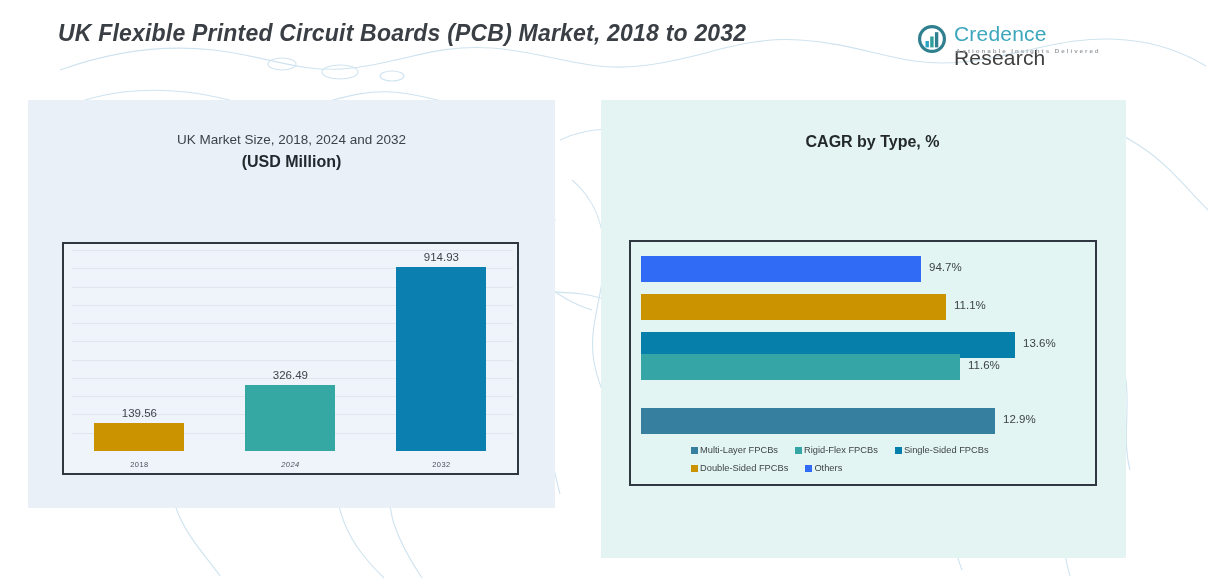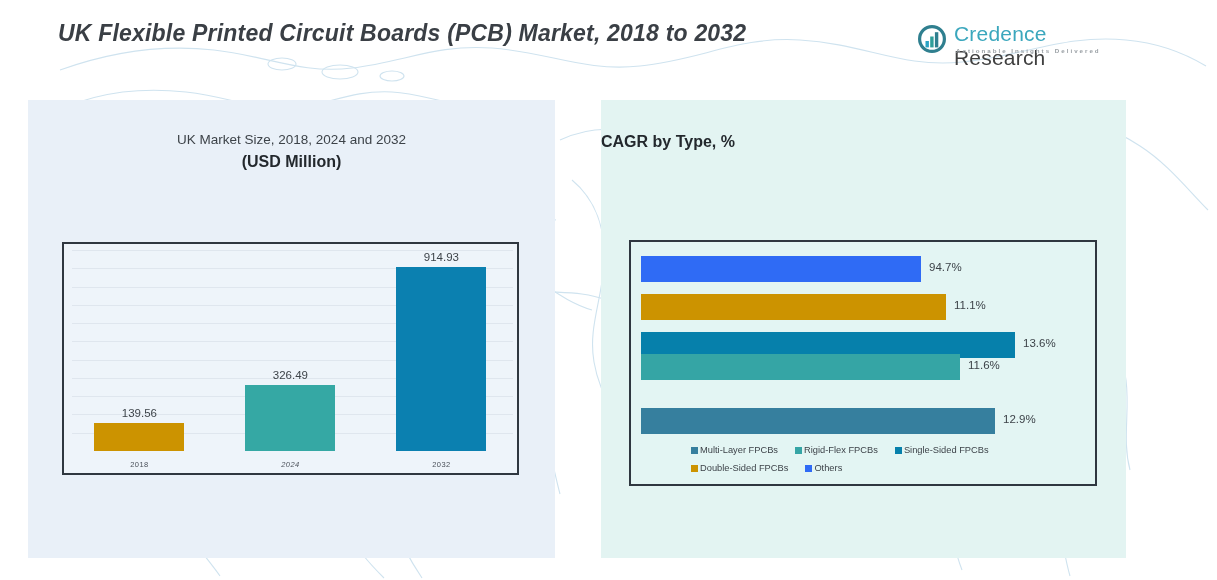--- a/index.html
+++ b/index.html
@@ -23,21 +23,21 @@
   #logo-mark{position:absolute;left:0;top:3px;width:32px;height:32px;}
   #logo-text{position:absolute;left:38px;top:2px;}
   .logo-credence{font-size:21px;color:#3ba7bd;letter-spacing:.2px;}
   .logo-research{font-size:21px;color:#404040;letter-spacing:.2px;}
   #logo-tag{
     position:absolute;left:40px;top:27px;
     font-size:6.2px;color:#9aa0a5;letter-spacing:2.0px;font-weight:bold;
   }
 
   
-  #panel-left{left:28px;top:100px;width:527px;height:458px;background:#e9f0f8;}
+  #panel-left{left:28px;top:100px;width:527px;height:408px;background:#e9f0f8;}
   #panel-right{left:601px;top:100px;width:525px;height:458px;background:#e3f4f2;}
 
   
   #left-subtitle{
     position:absolute;left:0;top:32px;width:527px;text-align:center;
     font-size:13.5px;color:#3d4349;
   }
   #left-title{
     position:absolute;left:0;top:53px;width:527px;text-align:center;
     font-size:16px;font-weight:bold;color:#23282d;
@@ -55,21 +55,21 @@
     position:absolute;left:50%;transform:translateX(-50%);
     font-size:11.5px;color:#3d4349;white-space:nowrap;
   }
   .vbar-cat{
     position:absolute;bottom:6px;left:50%;transform:translateX(-50%);
     font-size:7.5px;color:#4a5059;letter-spacing:.4px;
   }
 
   
   #right-title{
-    position:absolute;left:0;top:33px;width:525px;text-align:left;
+    position:absolute;left:9px;top:33px;width:525px;text-align:center;
     font-size:16px;font-weight:bold;color:#23282d;
   }
   #right-plot{
     position:absolute;left:28px;top:140px;width:468px;height:246px;
     border:2px solid #2f3740;background:rgba(228,245,243,.5);
     box-sizing:border-box;
   }
   .hbar-row{position:absolute;left:10px;height:26px;}
   .hbar{position:absolute;left:0;top:0;height:26px;}
   .hbar-value{

